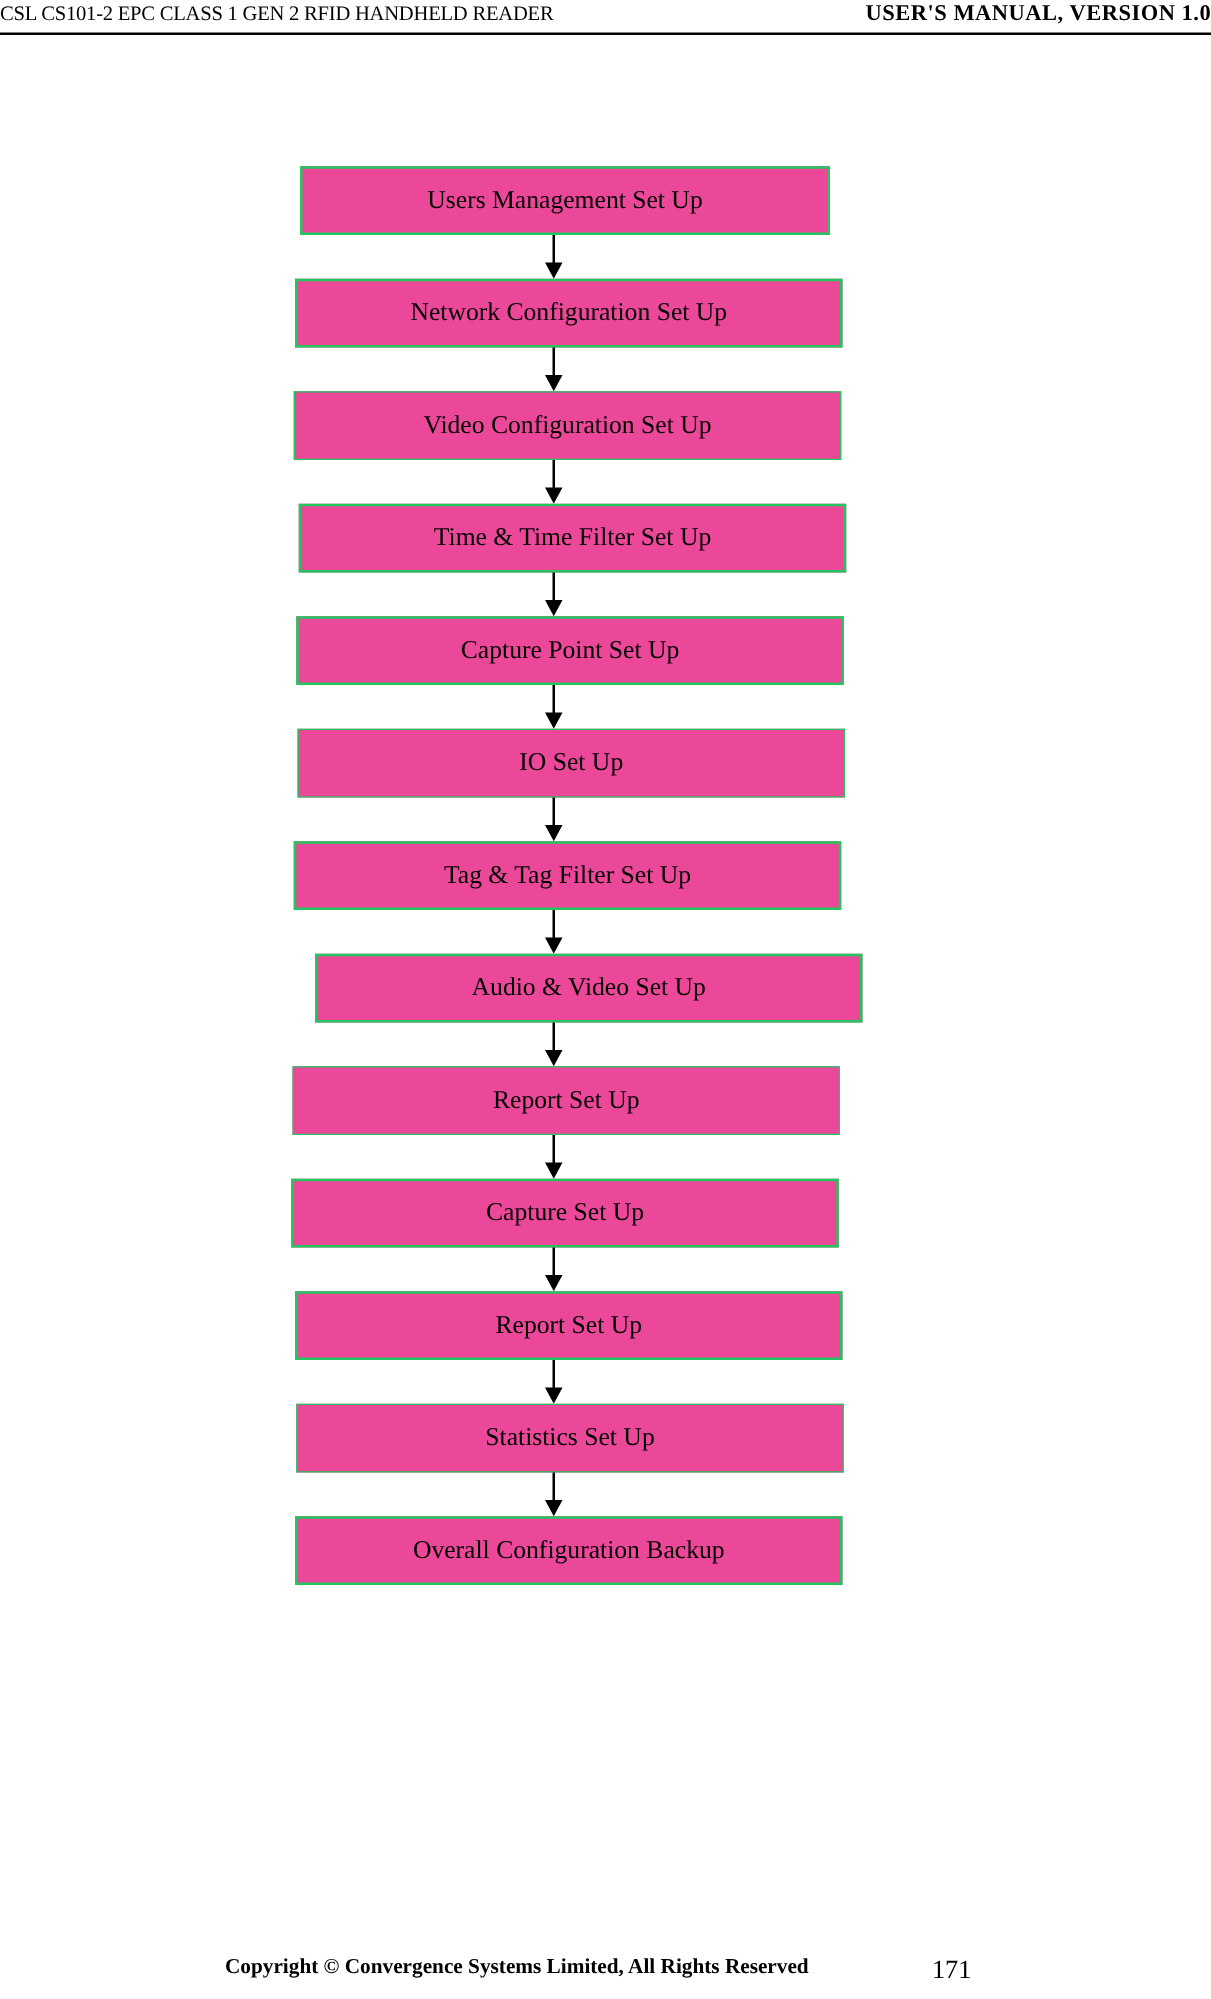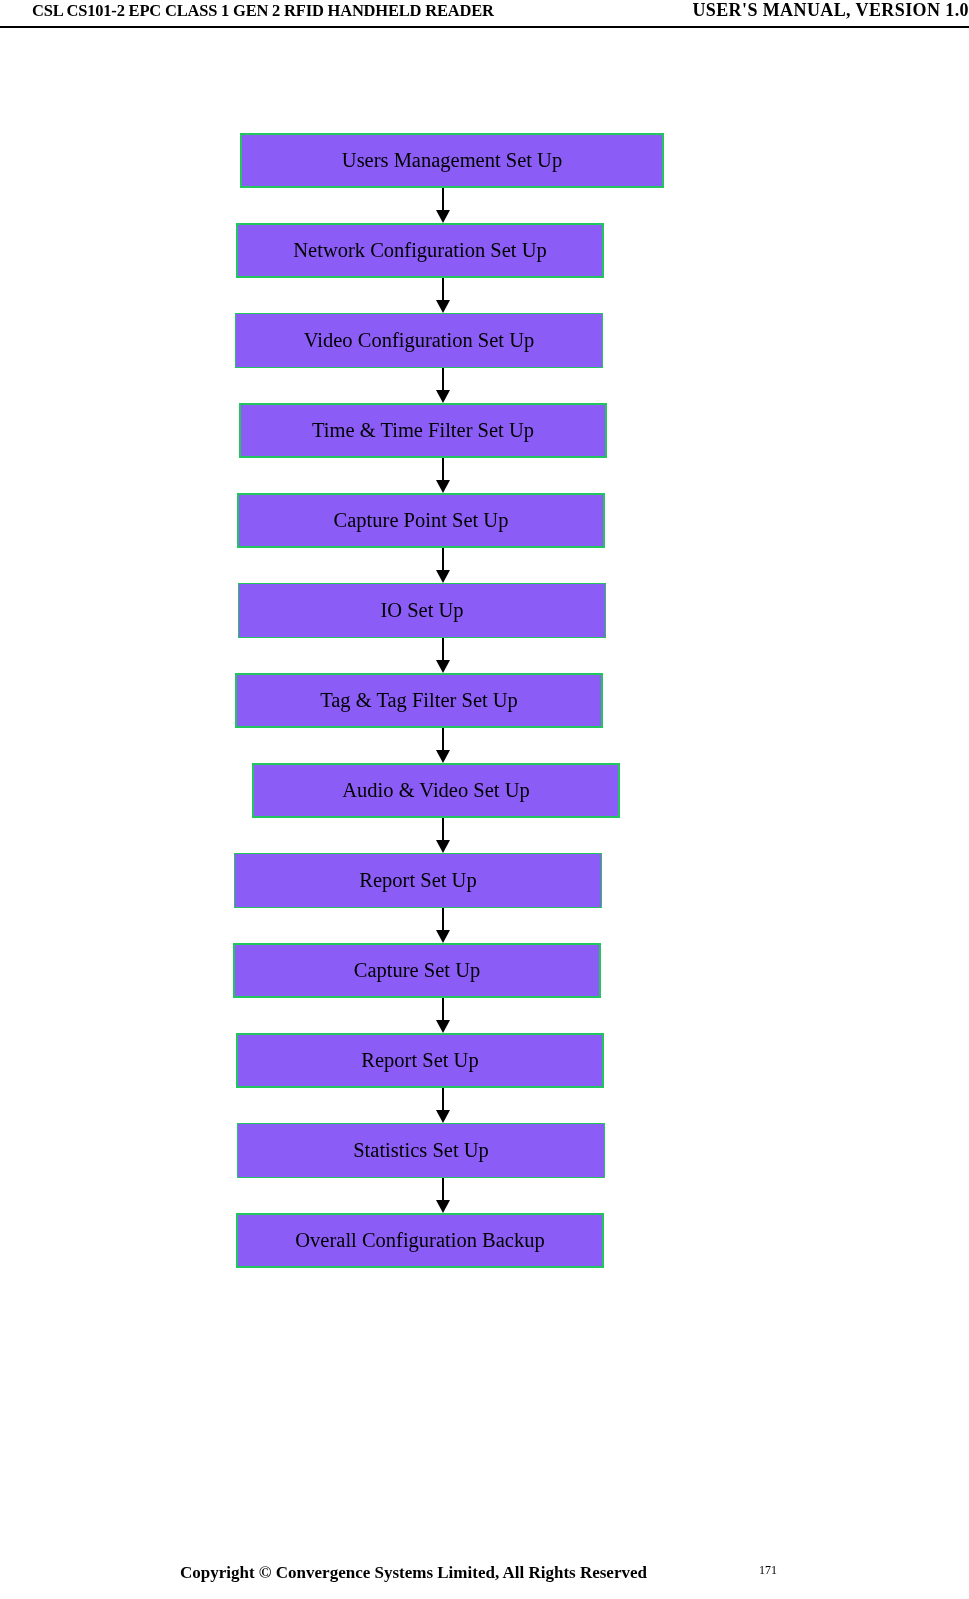--- a/index.html
+++ b/index.html
@@ -26,24 +26,24 @@
     box-sizing: border-box;
   }
   .header-row {
     position: relative;
     height: 24px;
     padding: 0 10px 0 14px;
     box-sizing: border-box;
   }
   .header-left {
     position: absolute;
-    left: 32px;
+    left: 0;
     top: 1px;
     font-size: 16.5px;
-    font-weight: bold;
+    font-weight: normal;
     letter-spacing: -0.2px;
     white-space: nowrap;
   }
   .header-right {
     position: absolute;
     right: 0;
     top: 0px;
     font-size: 18px;
     font-weight: bold;
     letter-spacing: 0.4px;
@@ -63,35 +63,35 @@
     position: absolute;
     left: 236px;
     top: 133px;
     width: 440px;
   }
   .flow-node {
     position: relative;
     width: 424px;
     height: 55px;
     border: 4px solid #22c55e;
-    background: #8b5cf6;
+    background: #ec4899;
     box-sizing: border-box;
     display: flex;
     align-items: center;
     justify-content: center;
     margin: 0 auto;
   }
   .flow-node.thin {
     border-width: 1.6px;
   }
   .flow-node.thick {
     border-width: 2.6px;
   }
   .flow-node.wide {
-    width: 368px;
+    width: 438px;
   }
   .node-label {
     font-size: 20.5px;
     line-height: 1;
     white-space: nowrap;
     text-align: center;
   }
 
   
   .off-0  { margin-left: 4px; }
@@ -147,21 +147,21 @@
     left: 180px;
     top: 2px;
     font-size: 17px;
     font-weight: bold;
     white-space: nowrap;
   }
   .footer-pagenum {
     position: absolute;
     right: 35px;
     top: 2px;
-    font-size: 12px;
+    font-size: 21px;
     white-space: nowrap;
   }
 </style>
 </head>
 <body>
 
 <div class="page-header">
   <div class="header-row">
     <div class="header-left">CSL CS101-2 EPC CLASS 1 GEN 2 RFID HANDHELD READER</div>
     <div class="header-right">USER'S  MANUAL,  VERSION  1.0</div>

